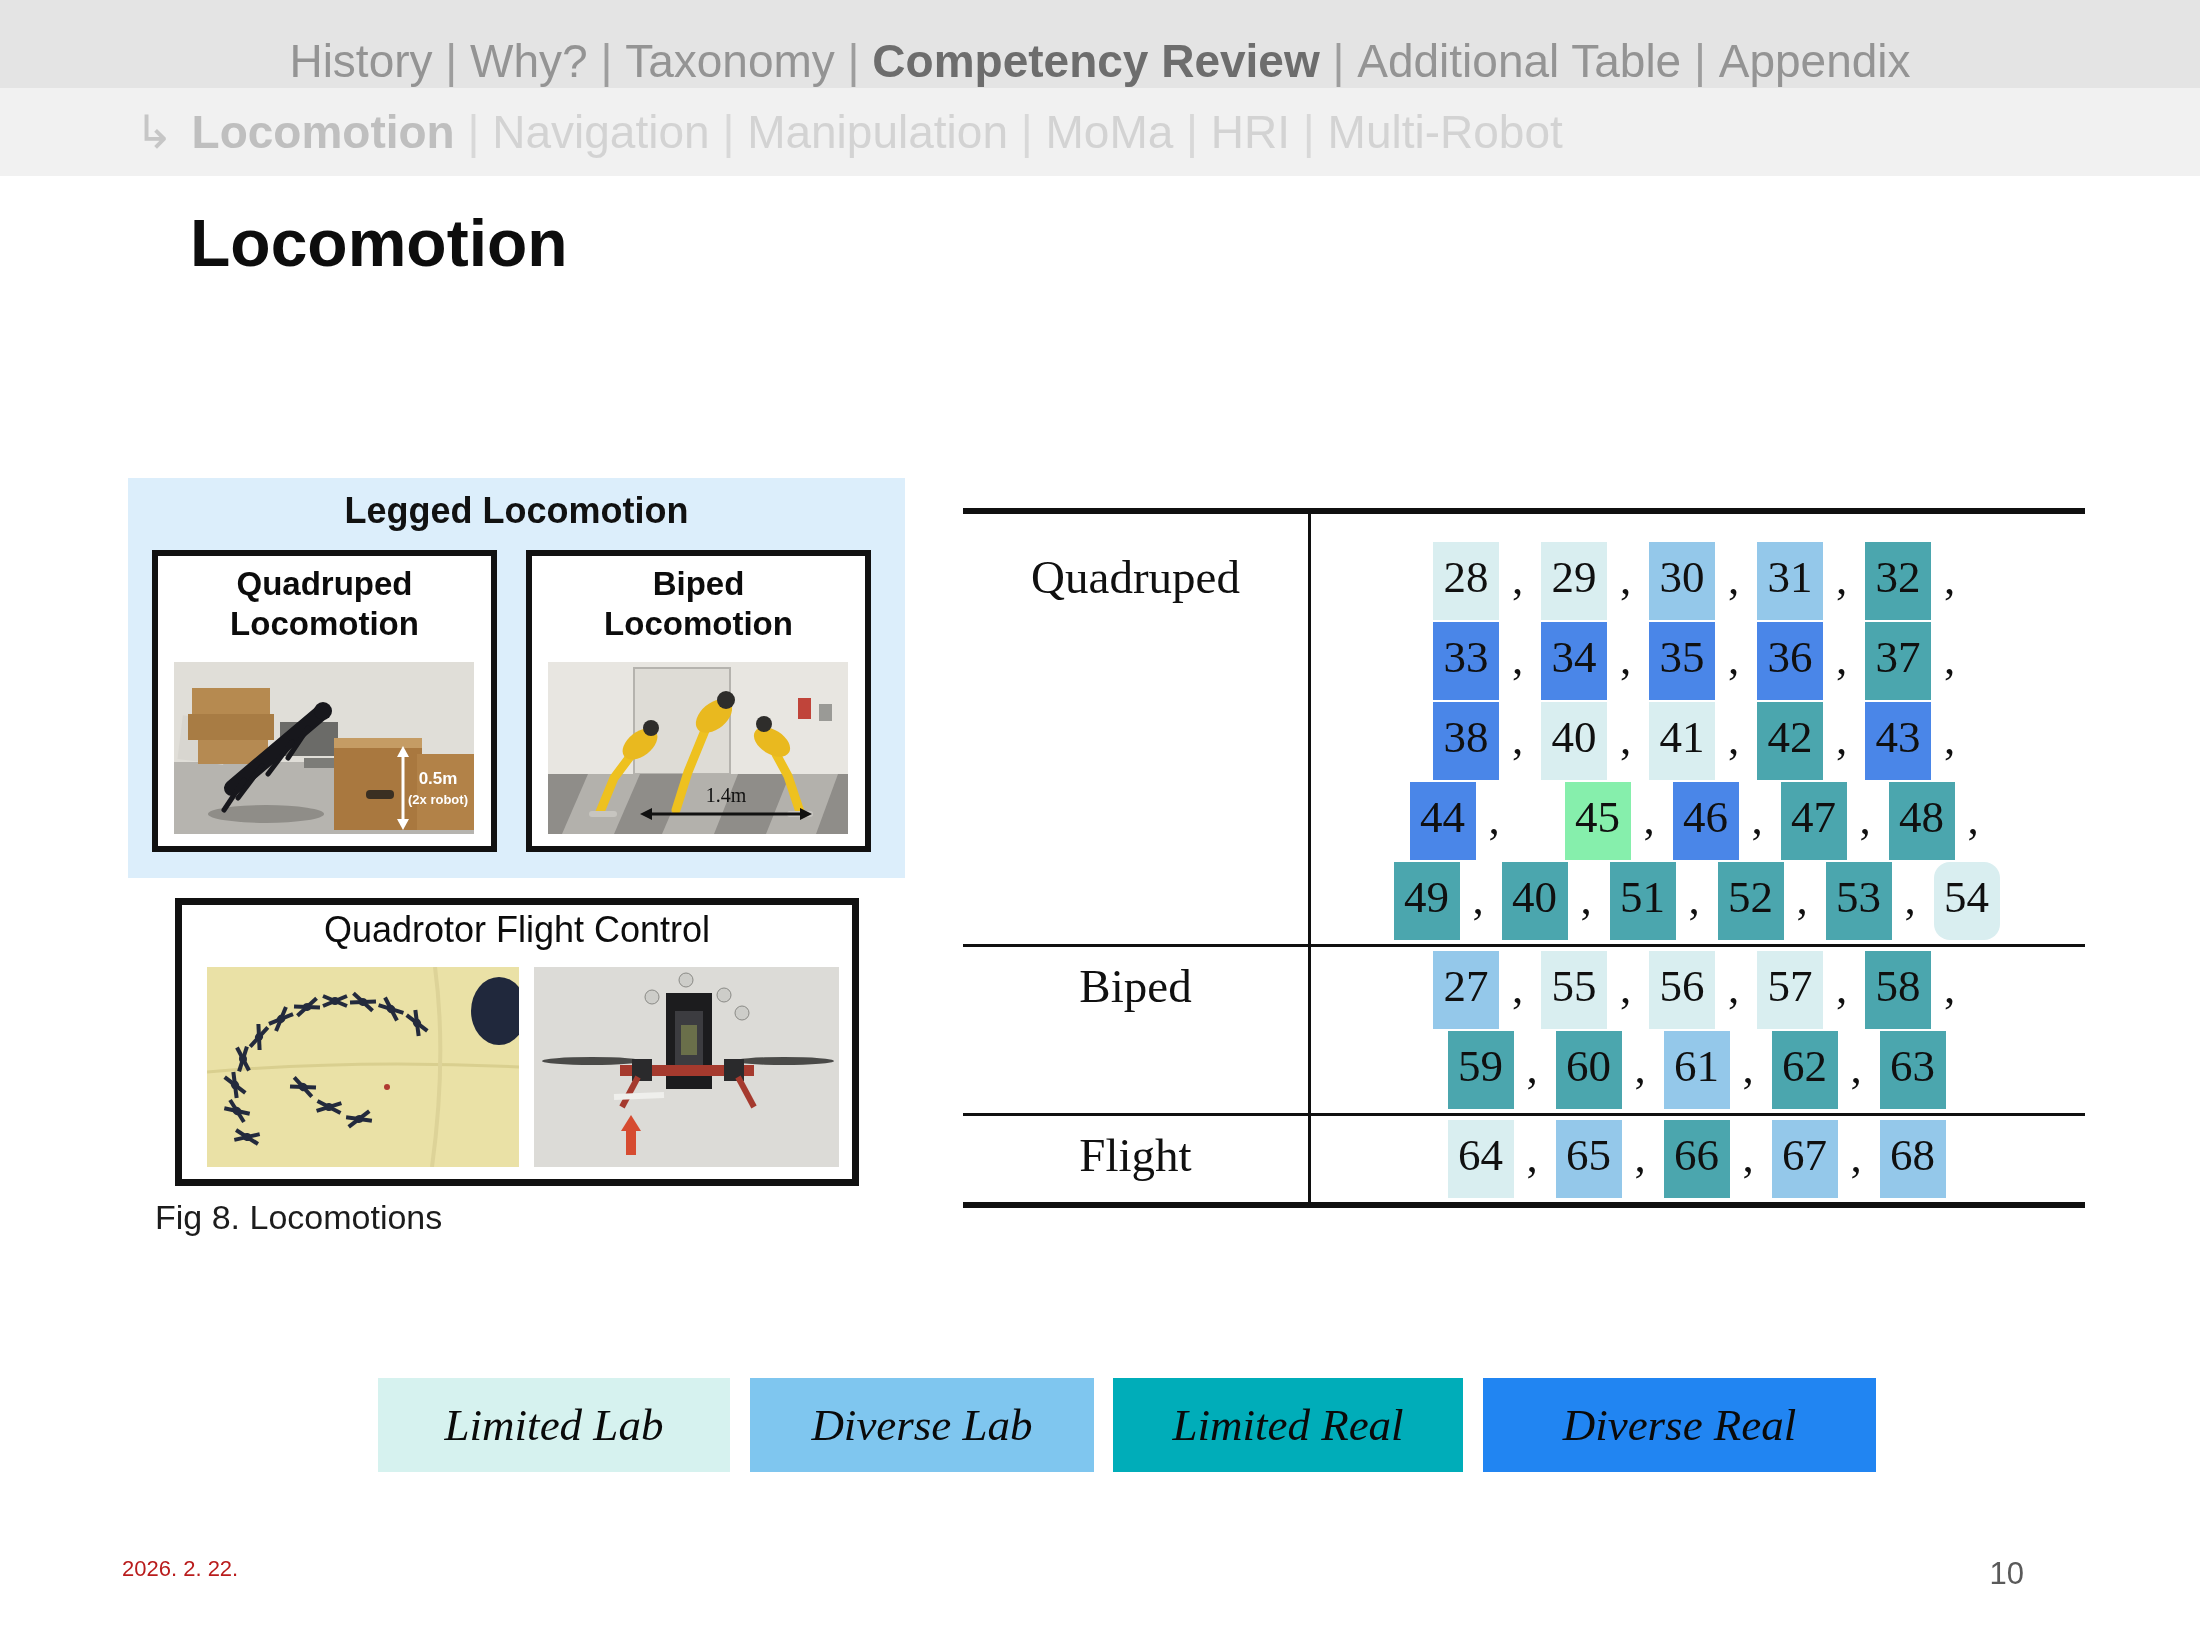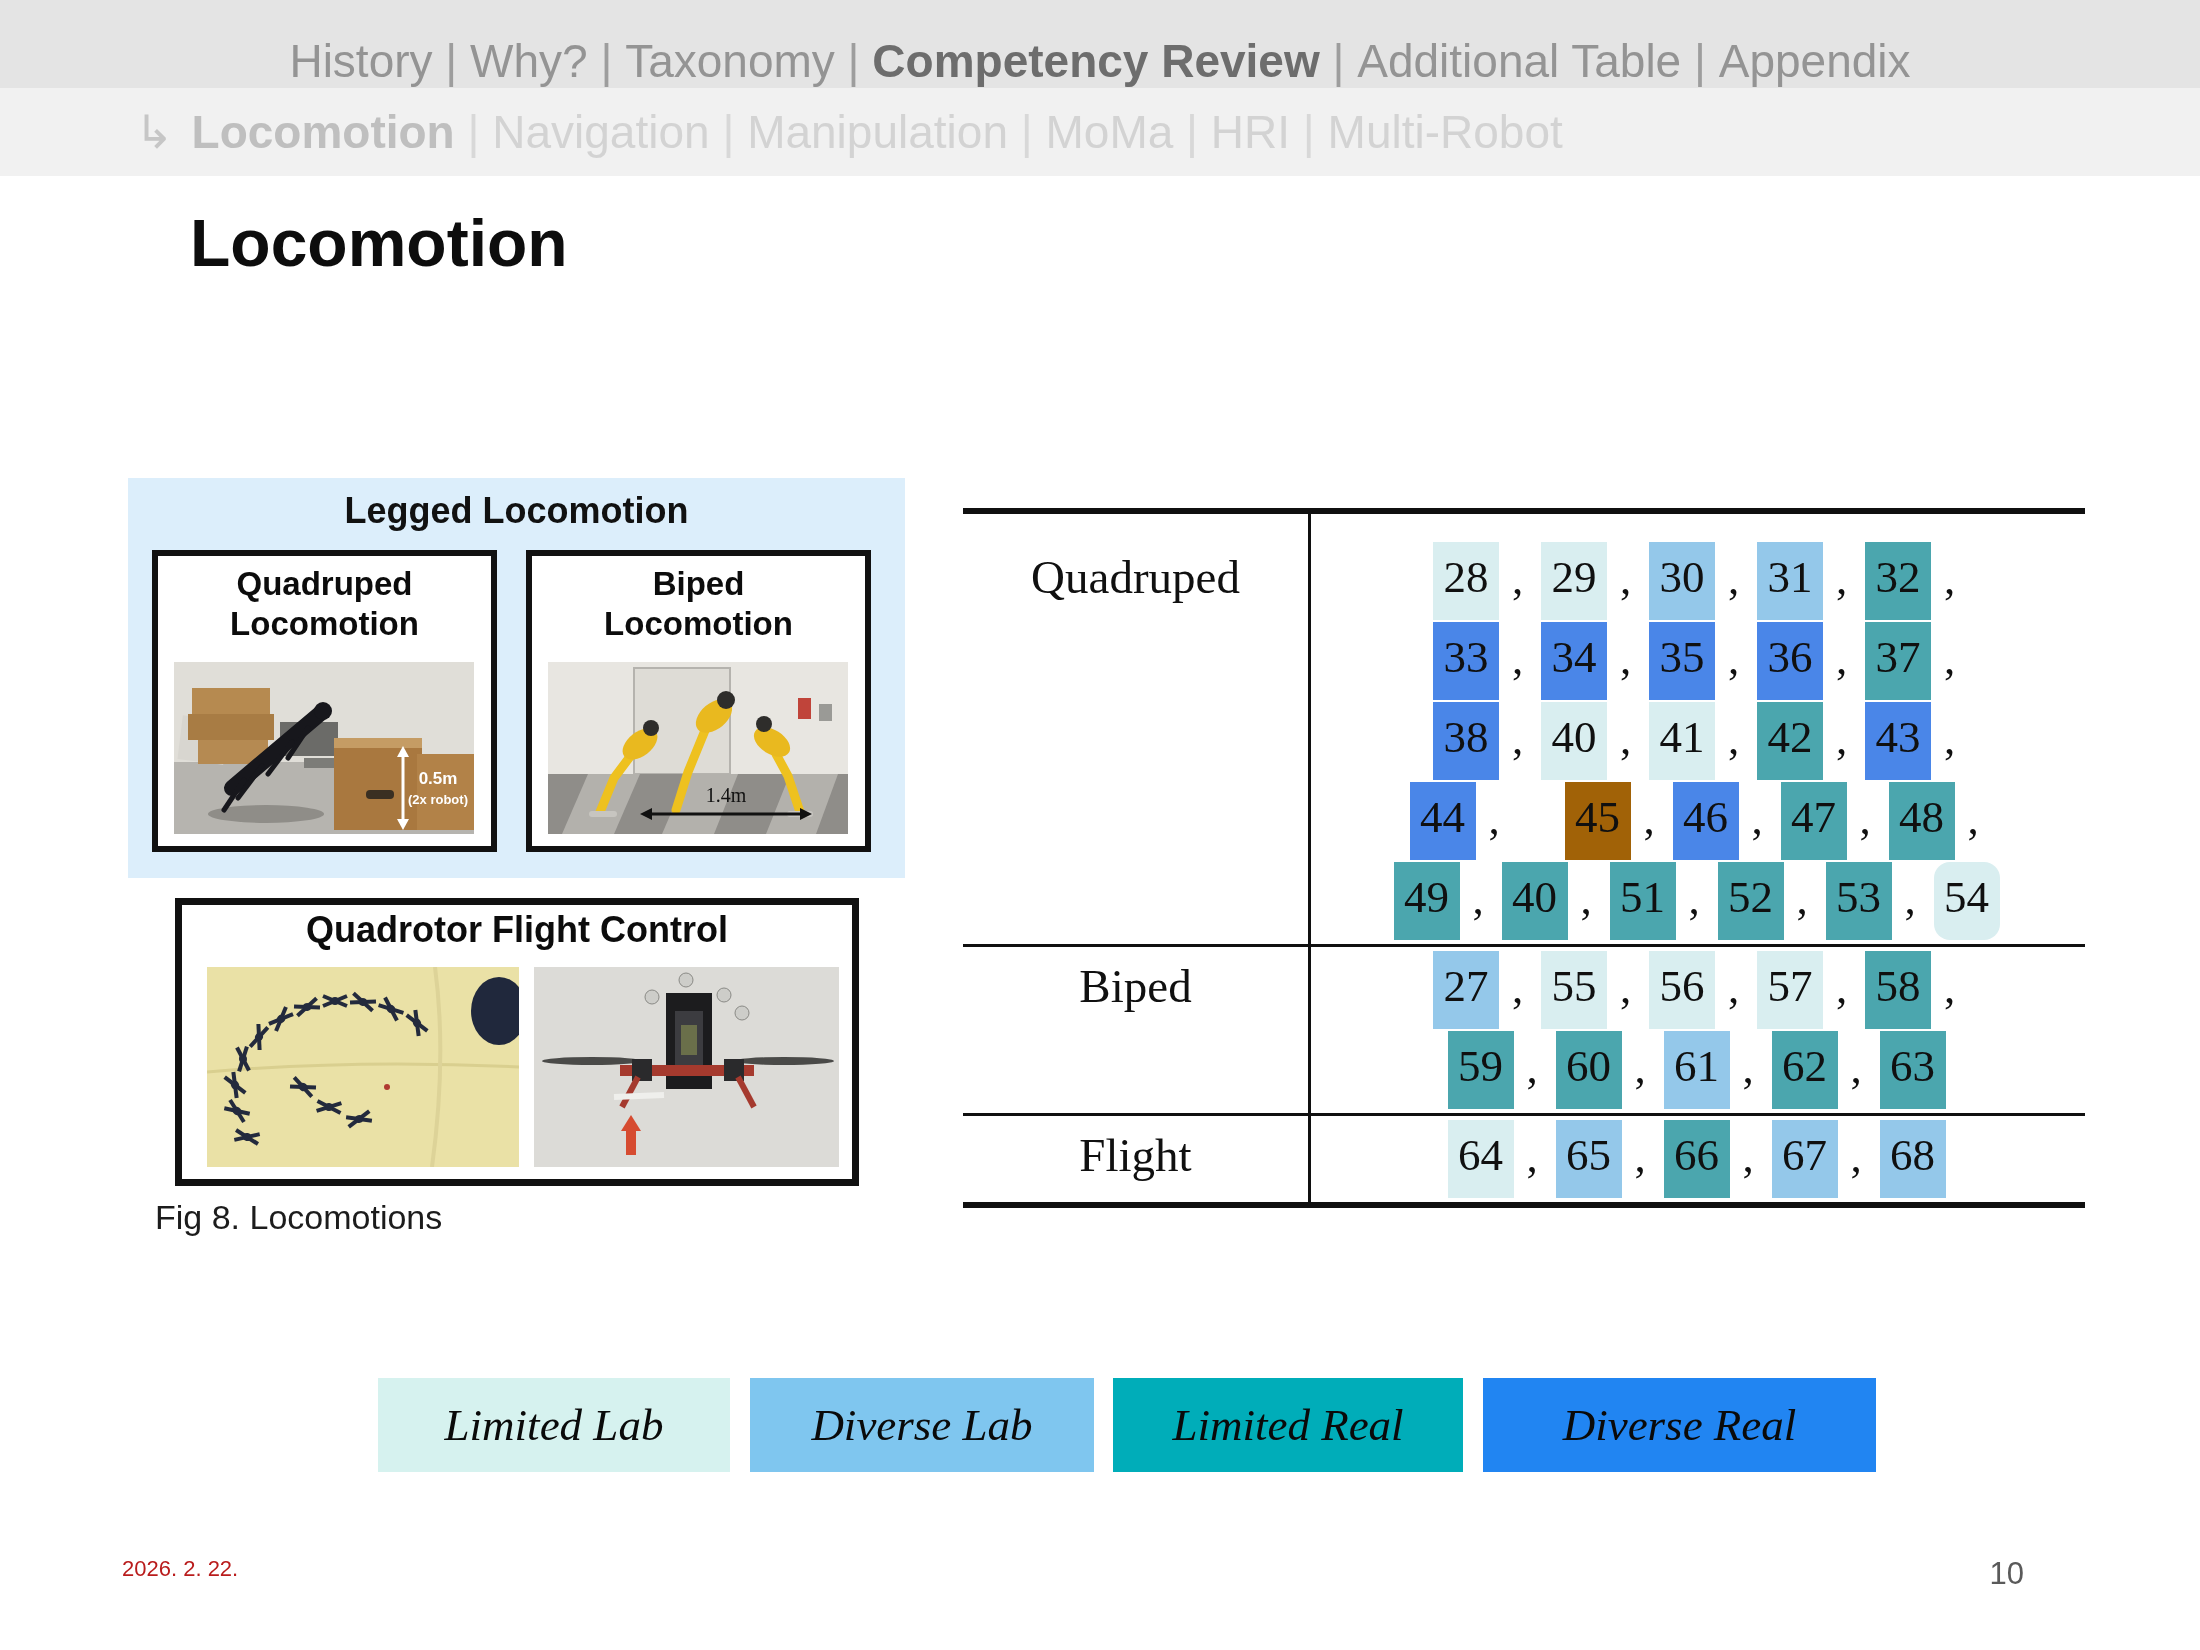--- a/index.html
+++ b/index.html
@@ -26,21 +26,21 @@
   .legged-panel{position:absolute;left:128px;top:478px;width:777px;height:400px;background:#dceefb;}
   .panel-title{position:absolute;left:0;top:12px;width:100%;text-align:center;font-size:36px;font-weight:600;color:#111;}
   .loco-card{position:absolute;top:72px;width:345px;height:302px;background:#fff;border:6px solid #111;box-sizing:border-box;}
   .loco-card.q{left:24px;}
   .loco-card.b{left:398px;}
   .card-title{margin-top:8px;text-align:center;font-size:33px;font-weight:600;line-height:1.2;color:#0c0c0c;}
   .card-photo{position:absolute;left:16px;bottom:12px;width:300px;height:172px;}
 
   
   .quadrotor-panel{position:absolute;left:175px;top:898px;width:684px;height:288px;background:#fff;border:7px solid #111;box-sizing:border-box;}
-  .quadrotor-title{margin-top:4px;text-align:center;font-size:36px;font-weight:700;color:#0c0c0c;}
+  .quadrotor-title{margin-top:4px;text-align:center;font-size:36px;font-weight:400;color:#0c0c0c;}
   .qr-photo{position:absolute;top:62px;height:200px;}
   .qr-photo.seq{left:25px;width:312px;}
   .qr-photo.close{left:352px;width:305px;}
 
   .fig-caption{position:absolute;left:155px;top:1198px;font-size:34px;color:#1c1c1c;}
 
   
   .citation-table{position:absolute;left:963px;top:508px;width:1122px;
         border-top:6px solid #101010;border-bottom:6px solid #101010;font-family:"Liberation Serif",serif;}
   .vrule{position:absolute;left:345px;top:0;bottom:0;width:3px;background:#101010;}
@@ -313,21 +313,21 @@
               <span class="cite-cell" style="background: rgb(217, 238, 240);">41</span>
               <span class="comma">,</span>
               <span class="cite-cell" style="background: rgb(75, 166, 174);">42</span>
               <span class="comma">,</span>
               <span class="cite-cell" style="background: rgb(74, 134, 232);">43</span>
               <span class="comma">,</span>
             </div>
             <div class="cite-line">
               <span class="cite-cell" style="background: rgb(74, 134, 232);">44</span>
               <span class="comma">,</span>
-              <span class="cite-cell" style="background: #a16207; margin-left: 47px;">45</span>
+              <span class="cite-cell" style="background: #86efac; margin-left: 47px;">45</span>
               <span class="comma">,</span>
               <span class="cite-cell" style="background: rgb(74, 134, 232);">46</span>
               <span class="comma">,</span>
               <span class="cite-cell" style="background: rgb(75, 166, 174);">47</span>
               <span class="comma">,</span>
               <span class="cite-cell" style="background: rgb(75, 166, 174);">48</span>
               <span class="comma">,</span>
             </div>
             <div class="cite-line">
               <span class="cite-cell" style="background: rgb(75, 166, 174);">49</span>

